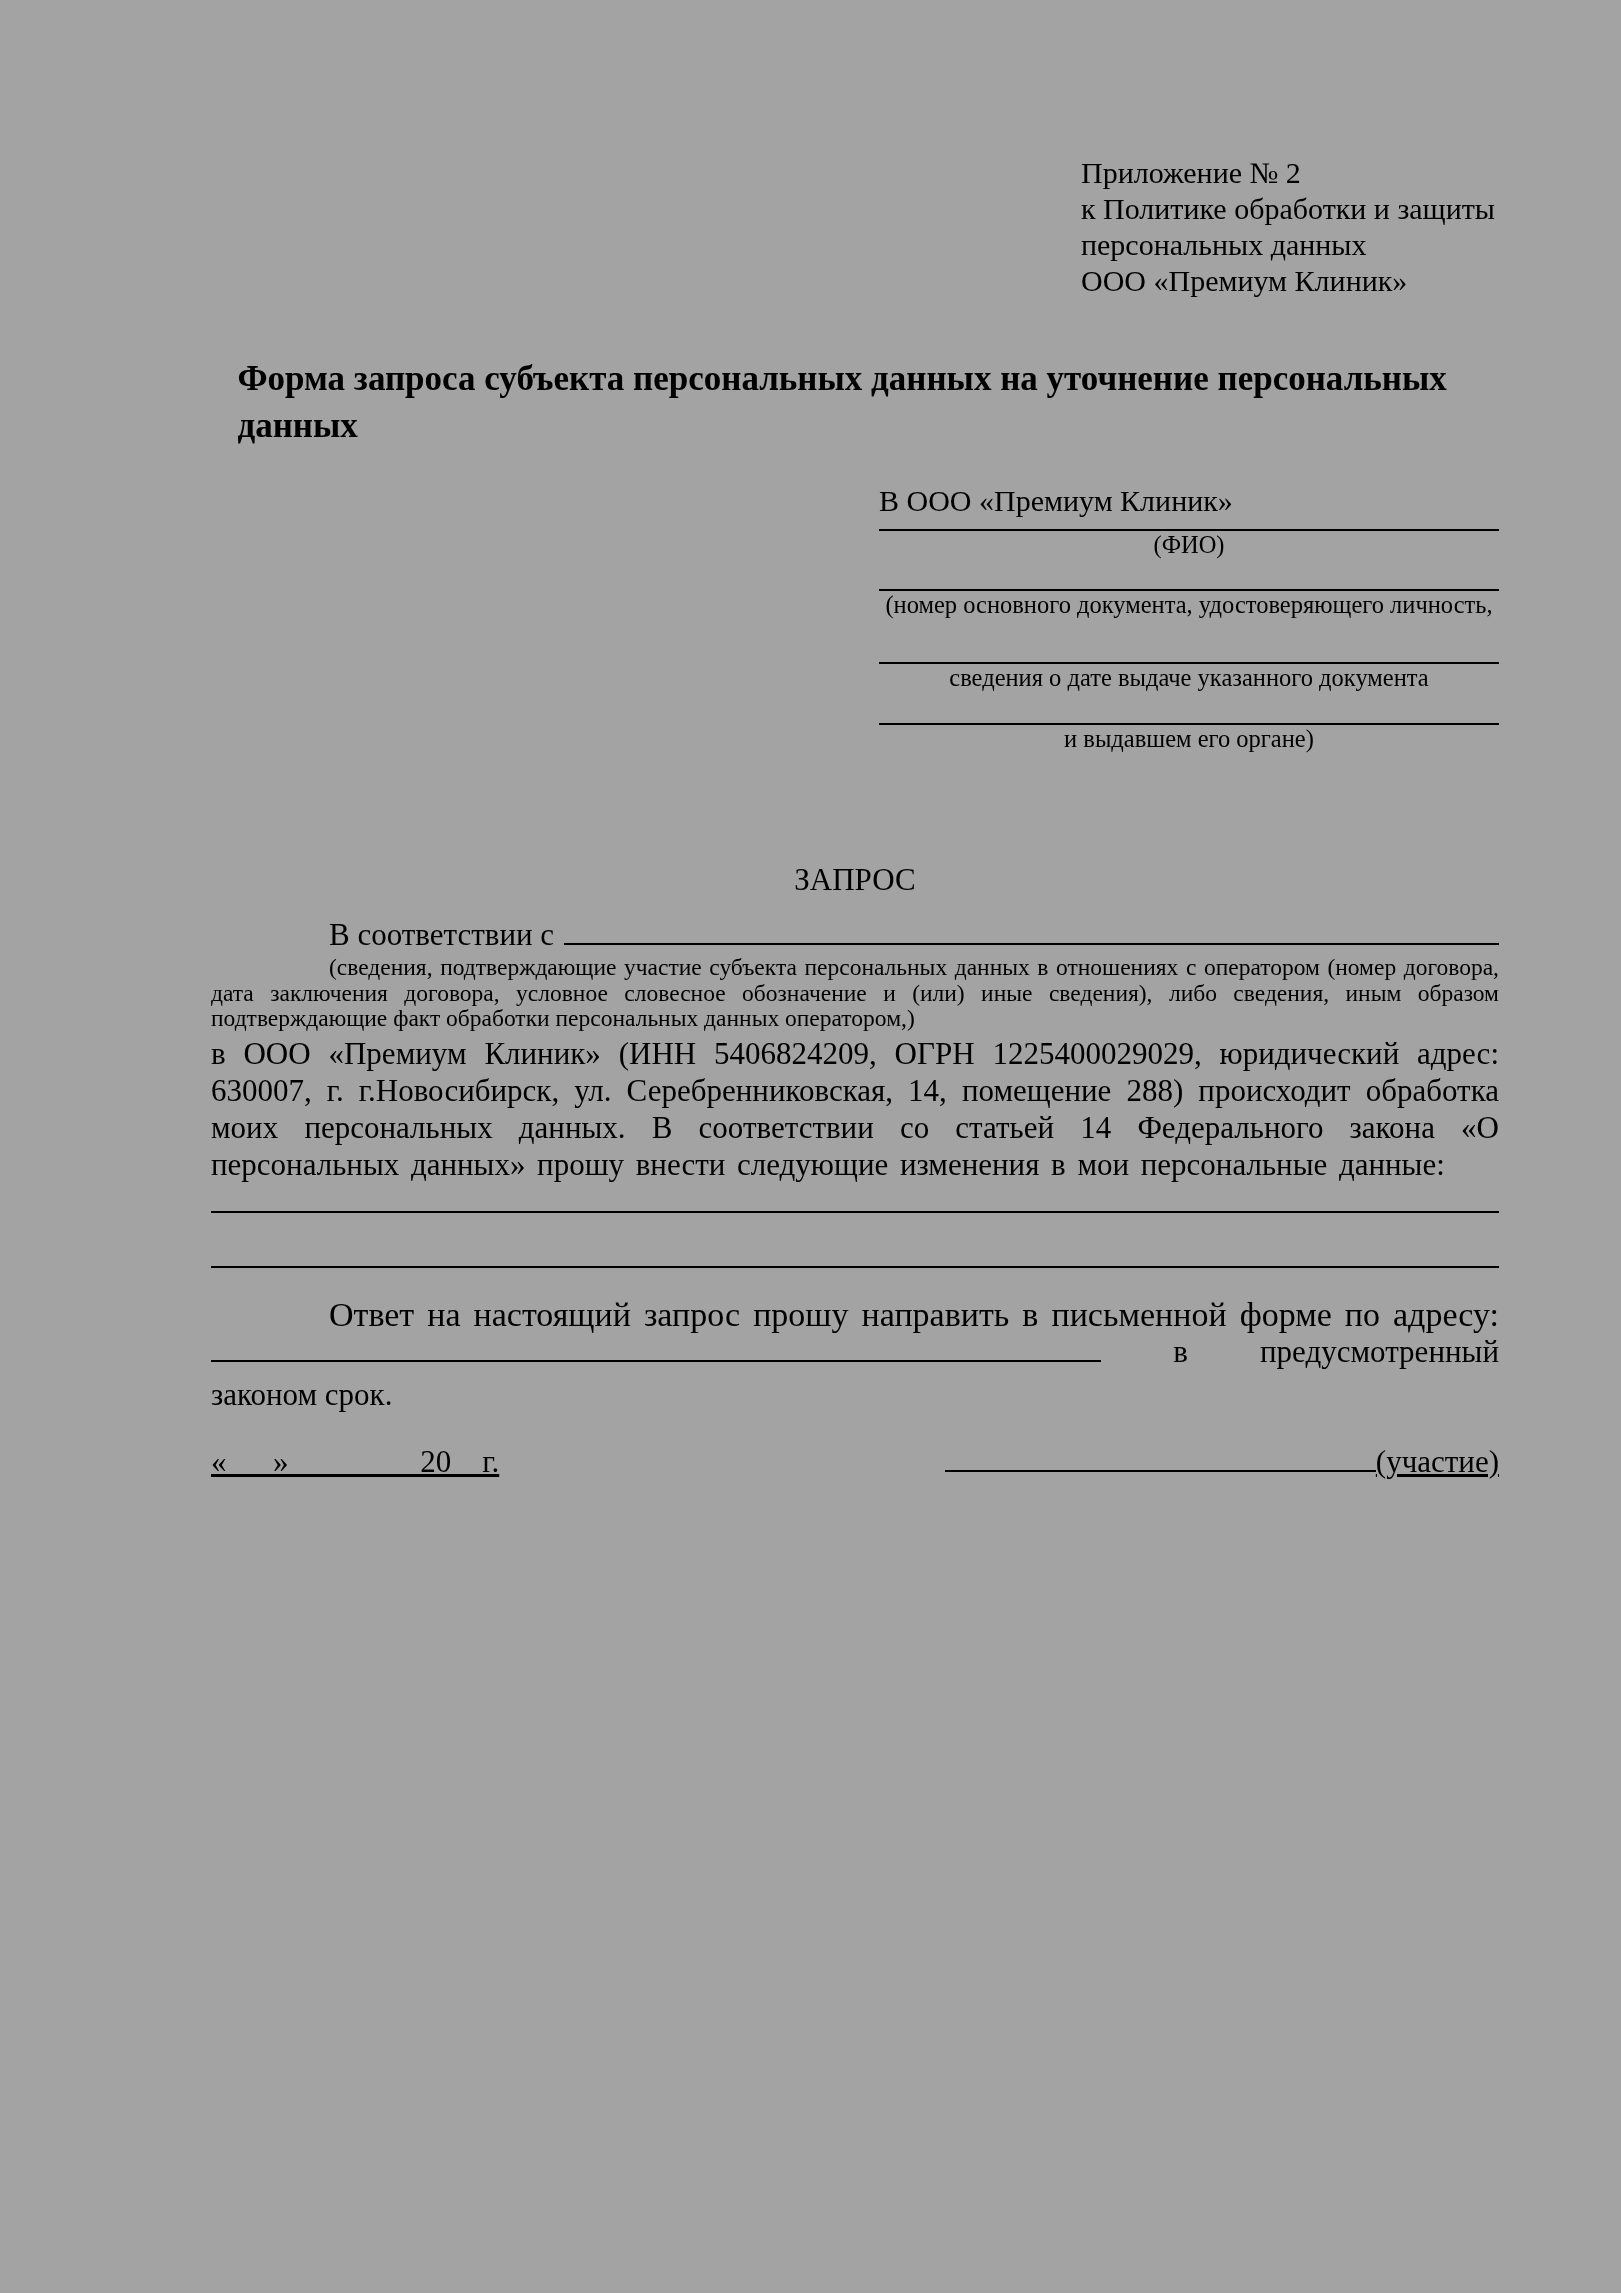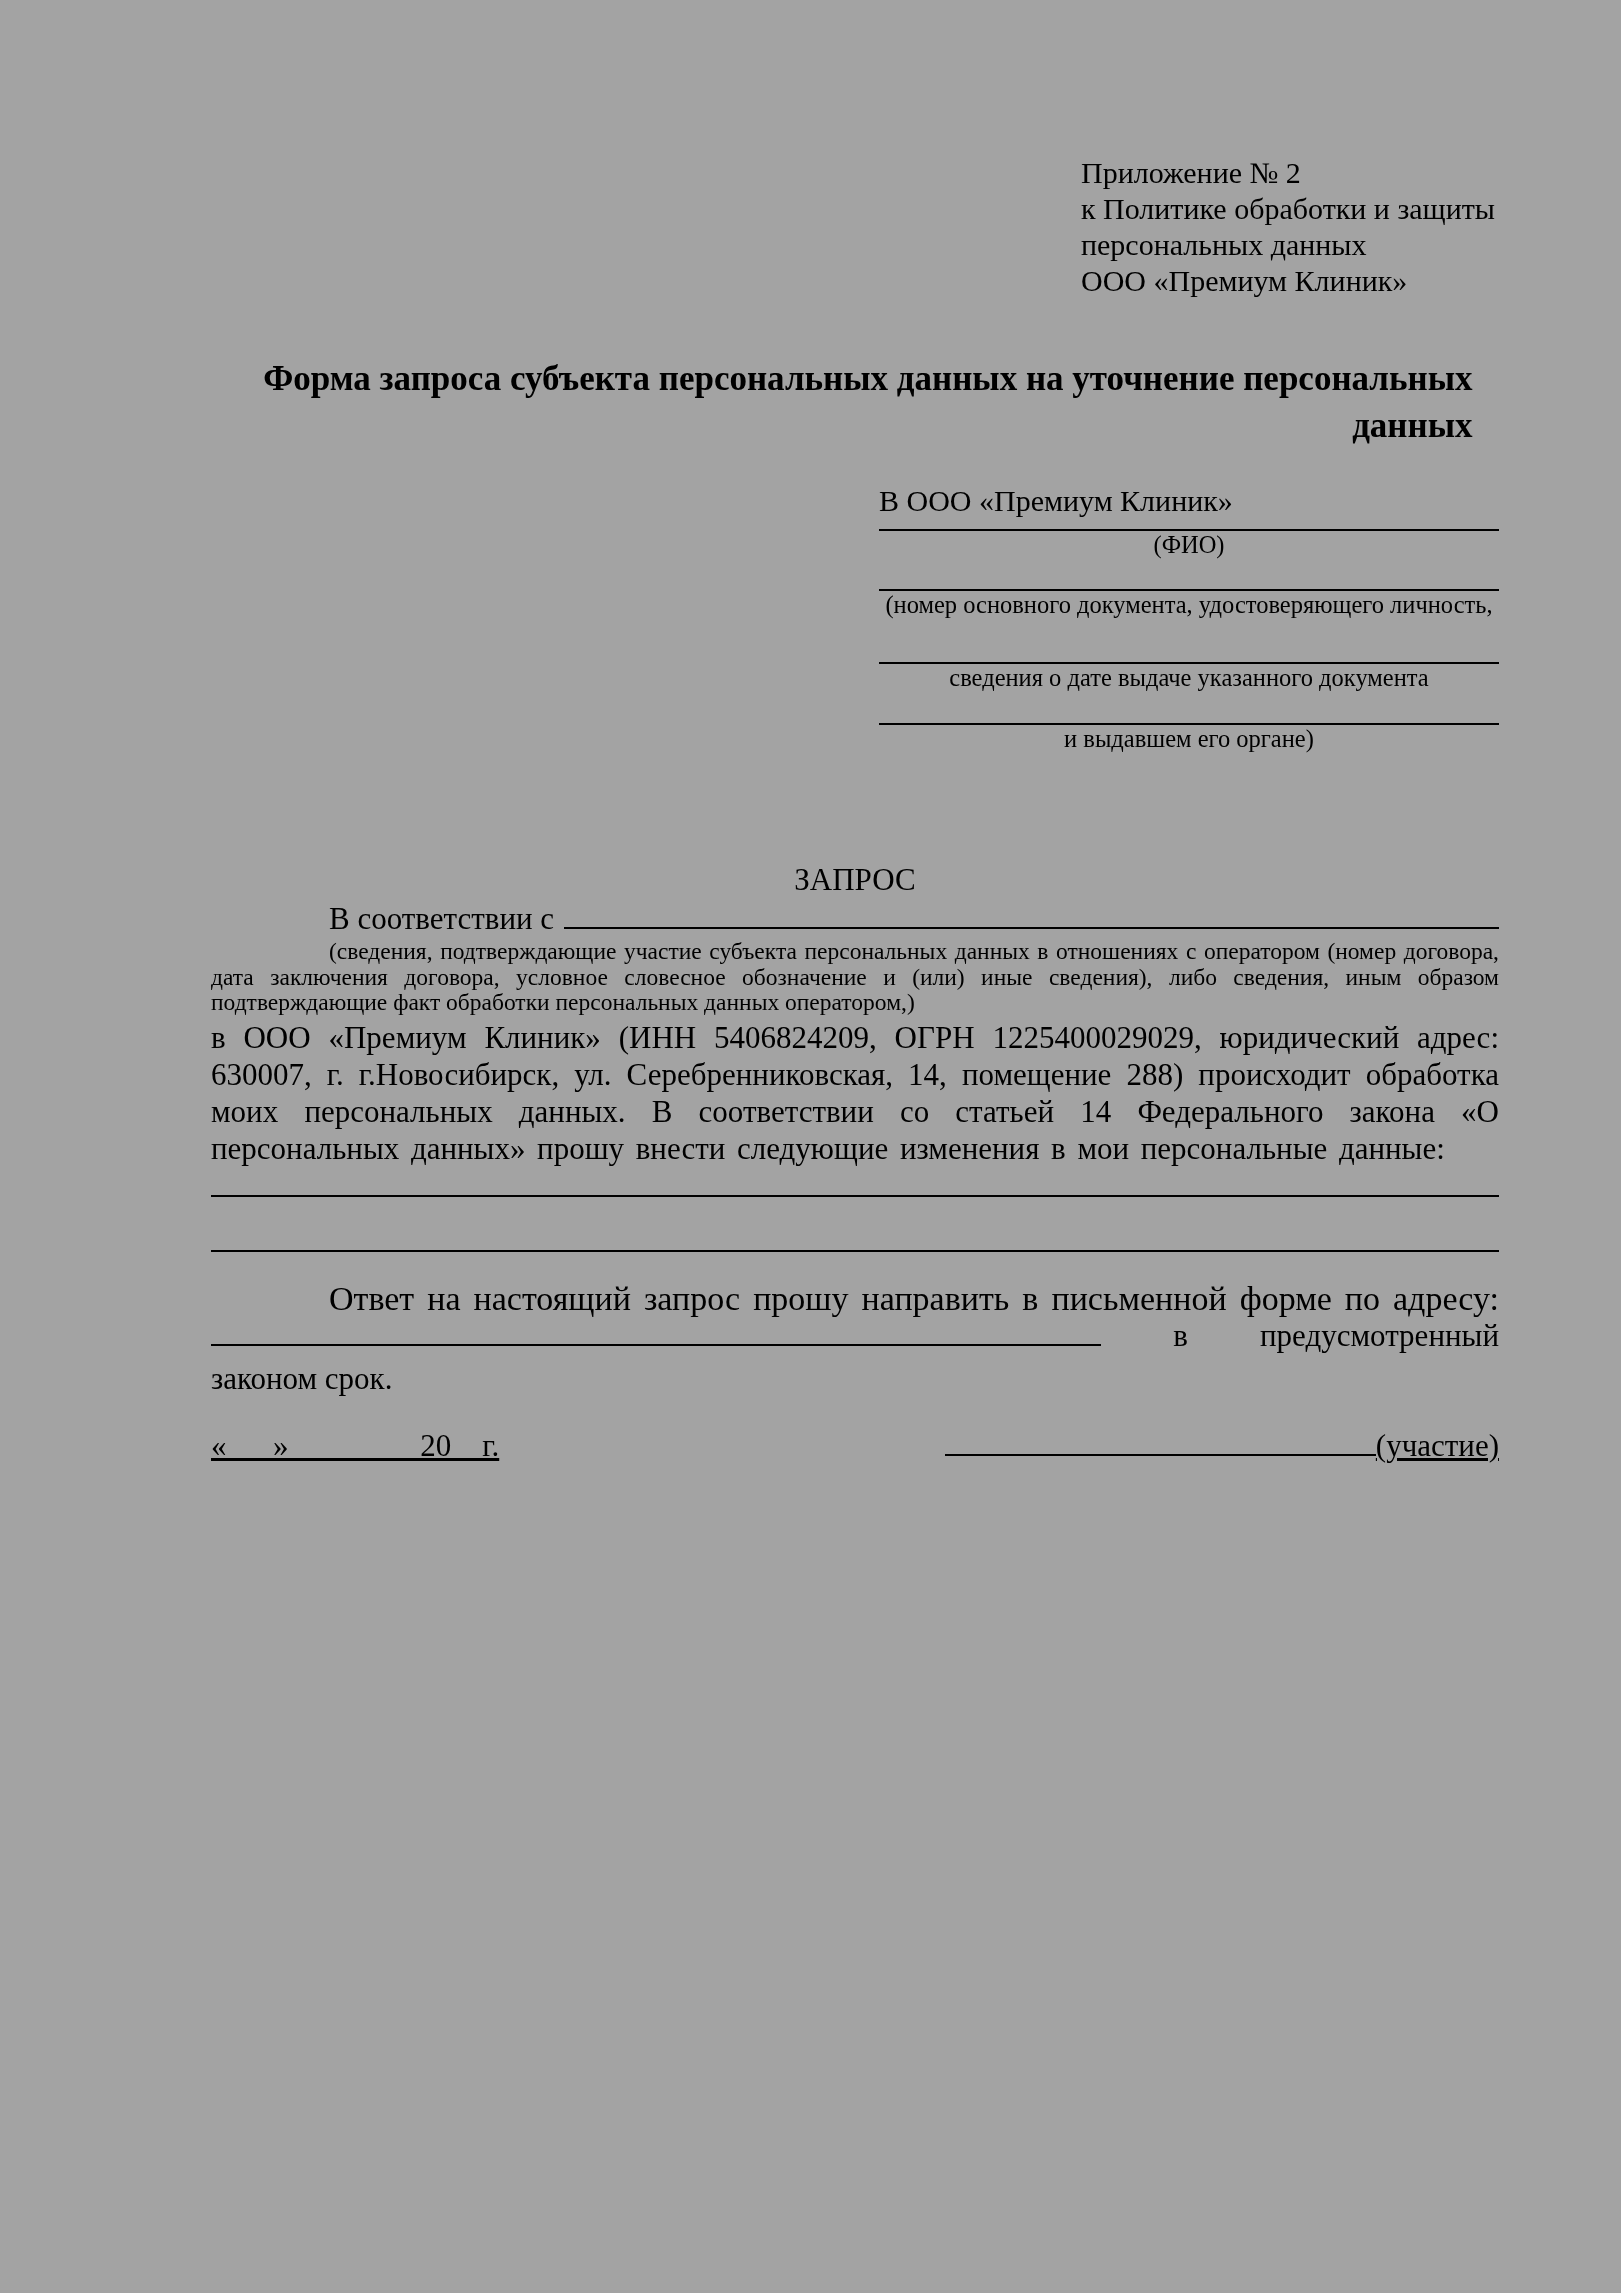--- a/index.html
+++ b/index.html
@@ -28,21 +28,21 @@
   .content {
     position: absolute;
     left: 211px;
     right: 122px;
     top: 0;
   }
 
   .title {
     margin: 355px auto 0 auto;
     max-width: 1235px;
-    text-align: right;
+    text-align: left;
     font-weight: bold;
     font-size: 35px;
     line-height: 47px;
   }
 
   
   .addr {
     position: absolute;
     left: 879px;
     top: 482px;
@@ -69,21 +69,21 @@
     font-size: 31px;
     line-height: 37px;
   }
 
   .accord-row {
     display: flex;
     align-items: baseline;
     padding-left: 118px;
     font-size: 31px;
     line-height: 37px;
-    margin-top: 2px;
+    margin-top: 18px;
   }
   .accord-row .lbl { white-space: nowrap; padding-right: 9.8px; }
   .tail-line { flex: 1; border-bottom: 2.9px solid #000; }
 
   .note {
     margin-top: 2px;
     font-size: 23.5px;
     line-height: 25.5px;
     text-align: justify;
     text-indent: 118px;

